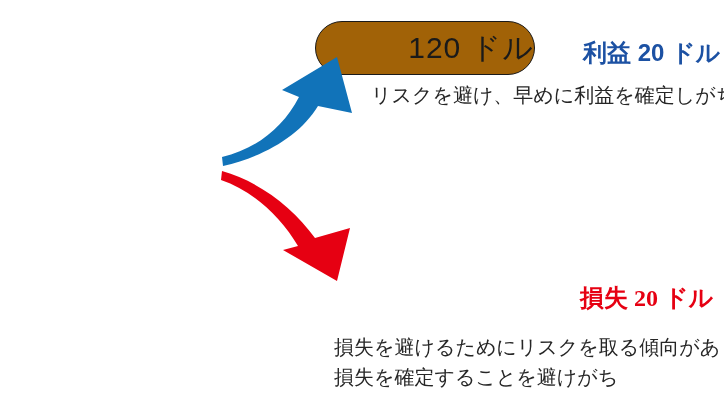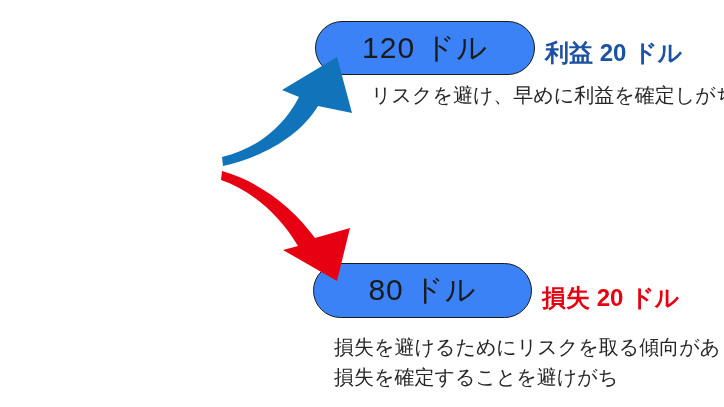--- a/index.html
+++ b/index.html
@@ -18,26 +18,26 @@
   .arrows {
     position: absolute;
     left: 0; top: 0;
     width: 724px; height: 407px;
     z-index: 5;
     pointer-events: none;
   }
   .pill {
     position: absolute;
     box-sizing: border-box;
-    background: #3b82f6;
+    background: #a16207;
     border: 1.5px solid #1a1a1a;
     border-radius: 30px;
     display: flex;
     align-items: center;
-    justify-content: center;
+    justify-content: flex-end;
     z-index: 1;
   }
   .pill span {
     font-size: 30px;
     letter-spacing: 1px;
     color: #1a1a1a;
     white-space: nowrap;
   }
   .node-start { left: 18px;  top: 142px; width: 210px; height: 58px; }
   .node-gain  { left: 315px; top: 21px;  width: 220px; height: 54px; }
@@ -50,23 +50,24 @@
     color: #1a1a1a;
     z-index: 2;
     white-space: nowrap;
   }
   .badge {
     position: absolute;
     font-size: 24px;
     font-weight: bold;
     white-space: nowrap;
     z-index: 2;
+    margin-left: 38px;
   }
   .badge-gain { left: 545px; top: 37px;  color: #1c51a3; }
-  .badge-loss { left: 542px; top: 282px; color: #e60012; }
+  .badge-loss { left: 542px; top: 282px; color: #e60012; font-family: Liberation Serif, serif; }
   .desc {
     position: absolute;
     font-size: 20px;
     color: #262626;
     white-space: nowrap;
     z-index: 2;
   }
   .desc-gain { left: 371px; top: 82px; }
   .desc-loss { left: 334px; top: 332px; line-height: 30px; }
 </style>
@@ -75,23 +76,20 @@
 
 <div class="canvas">
 
 
   <div class="pill node-gain">
     <span>120 ドル</span>
   </div>
   <div class="badge badge-gain">利益 20 ドル</div>
   <div class="desc desc-gain">リスクを避け、早めに利益を確定しがち</div>
 
-  <div class="pill node-loss">
-    <span>80 ドル</span>
-  </div>
   <div class="badge badge-loss">損失 20 ドル</div>
   <div class="desc desc-loss">
     <div>損失を避けるためにリスクを取る傾向があり、</div>
     <div>損失を確定することを避けがち</div>
   </div>
 
   <svg class="arrows" viewBox="0 0 724 407" xmlns="http://www.w3.org/2000/svg">
     <path d="M222,157
              C256,149 283,128 299,97
              L282,90

